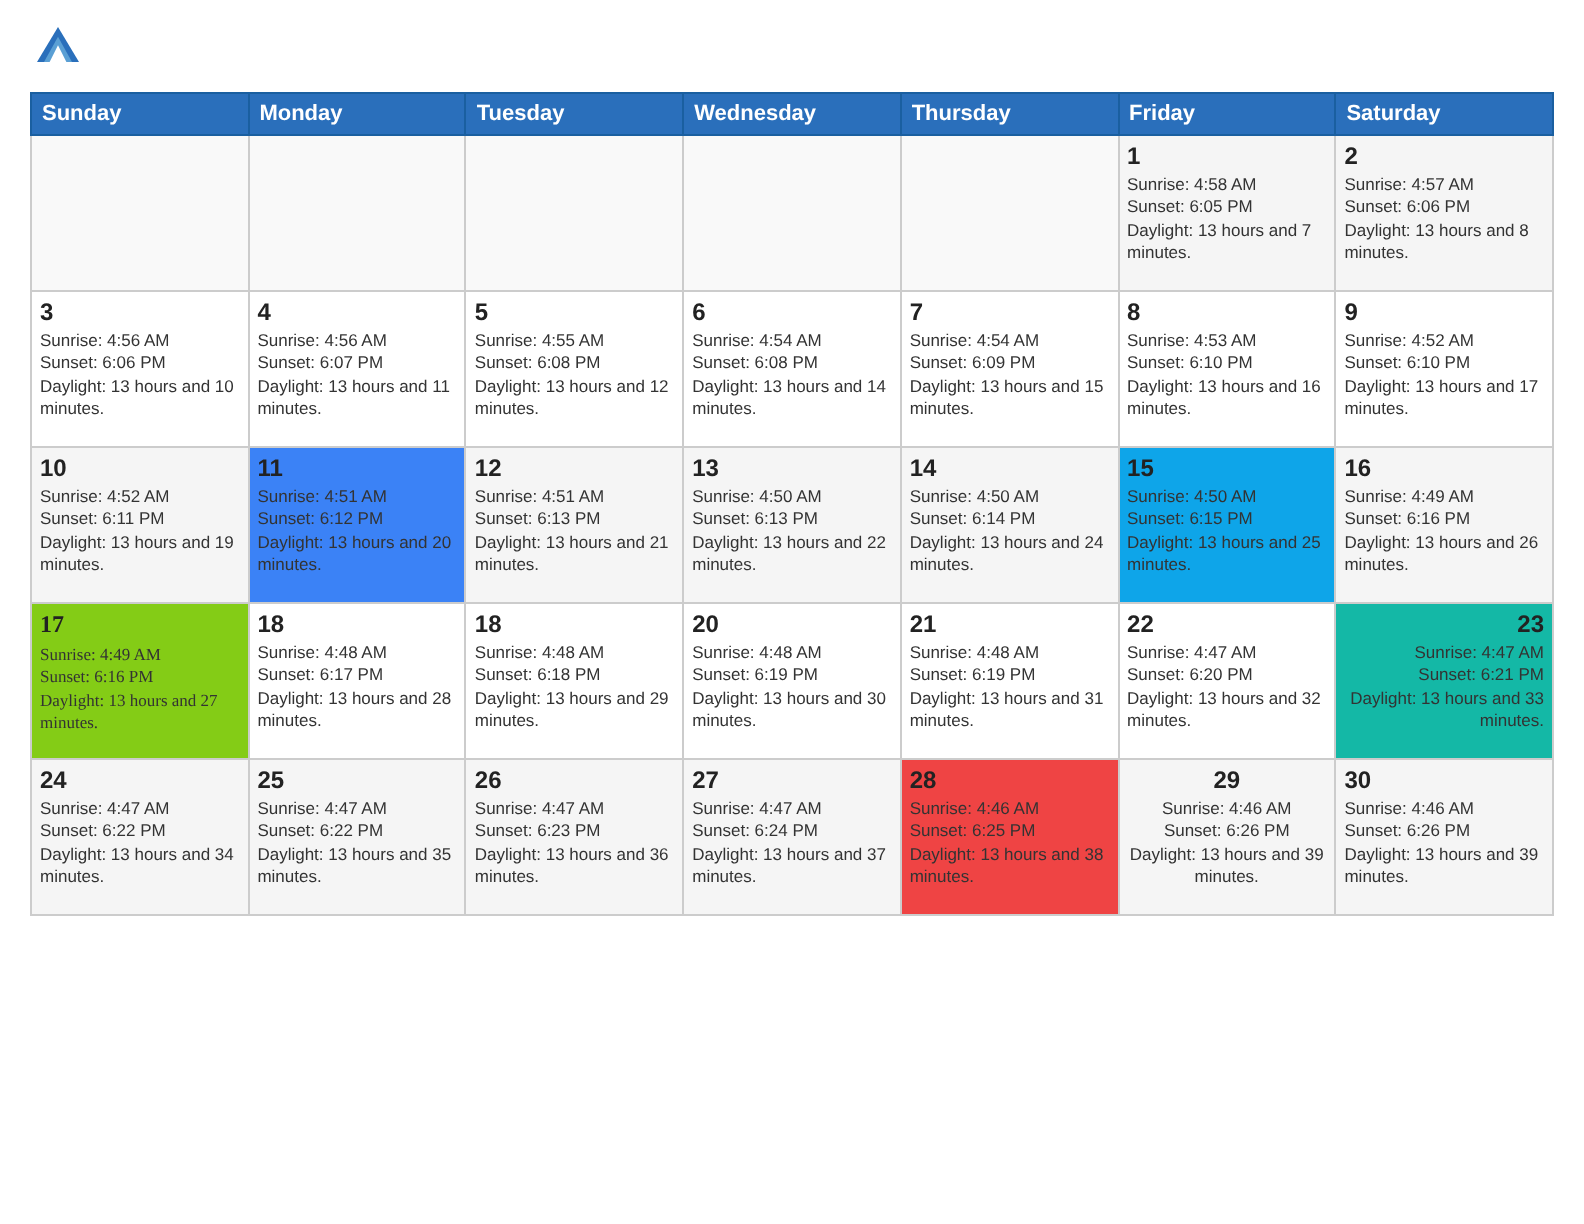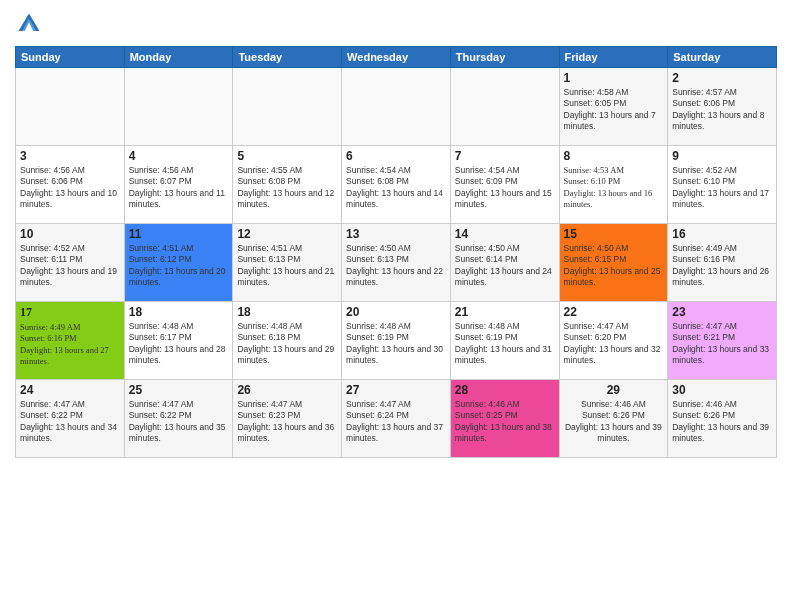--- a/index.html
+++ b/index.html
@@ -176,21 +176,21 @@
 Daylight: 13 hours and 14 minutes.</div>
           </td>
           <td style="background: rgb(255, 255, 255);">
             <span class="day-num">7</span>
             <div class="day-info" style="white-space: pre-line;">Sunrise: 4:54 AM
 Sunset: 6:09 PM
 Daylight: 13 hours and 15 minutes.</div>
           </td>
           <td style="background: rgb(255, 255, 255);">
             <span class="day-num">8</span>
-            <div class="day-info" style="white-space: pre-line; font-family: Liberation Serif, serif;">Sunrise: 4:53 AM
+            <div class="day-info" style="white-space: pre-line;">Sunrise: 4:53 AM
 Sunset: 6:10 PM
 Daylight: 13 hours and 16 minutes.</div>
           </td>
           <td style="background: rgb(255, 255, 255);">
             <span class="day-num">9</span>
             <div class="day-info" style="white-space: pre-line;">Sunrise: 4:52 AM
 Sunset: 6:10 PM
 Daylight: 13 hours and 17 minutes.</div>
           </td>
         </tr>
@@ -218,21 +218,21 @@
             <div class="day-info" style="white-space: pre-line;">Sunrise: 4:50 AM
 Sunset: 6:13 PM
 Daylight: 13 hours and 22 minutes.</div>
           </td>
           <td style="background: rgb(245, 245, 245);">
             <span class="day-num">14</span>
             <div class="day-info" style="white-space: pre-line;">Sunrise: 4:50 AM
 Sunset: 6:14 PM
 Daylight: 13 hours and 24 minutes.</div>
           </td>
-          <td style="background: #f97316;">
+          <td style="background: #0ea5e9;">
             <span class="day-num">15</span>
             <div class="day-info" style="white-space: pre-line;">Sunrise: 4:50 AM
 Sunset: 6:15 PM
 Daylight: 13 hours and 25 minutes.</div>
           </td>
           <td style="background: rgb(245, 245, 245);">
             <span class="day-num">16</span>
             <div class="day-info" style="white-space: pre-line;">Sunrise: 4:49 AM
 Sunset: 6:16 PM
 Daylight: 13 hours and 26 minutes.</div>
@@ -268,21 +268,21 @@
             <div class="day-info" style="white-space: pre-line;">Sunrise: 4:48 AM
 Sunset: 6:19 PM
 Daylight: 13 hours and 31 minutes.</div>
           </td>
           <td style="background: rgb(255, 255, 255);">
             <span class="day-num">22</span>
             <div class="day-info" style="white-space: pre-line;">Sunrise: 4:47 AM
 Sunset: 6:20 PM
 Daylight: 13 hours and 32 minutes.</div>
           </td>
-          <td style="background: #f0abfc;">
+          <td style="background: #14b8a6; text-align: right;">
             <span class="day-num">23</span>
             <div class="day-info" style="white-space: pre-line;">Sunrise: 4:47 AM
 Sunset: 6:21 PM
 Daylight: 13 hours and 33 minutes.</div>
           </td>
         </tr>
         <tr>
           <td style="background: rgb(245, 245, 245);">
             <span class="day-num">24</span>
             <div class="day-info" style="white-space: pre-line;">Sunrise: 4:47 AM
@@ -300,21 +300,21 @@
             <div class="day-info" style="white-space: pre-line;">Sunrise: 4:47 AM
 Sunset: 6:23 PM
 Daylight: 13 hours and 36 minutes.</div>
           </td>
           <td style="background: rgb(245, 245, 245);">
             <span class="day-num">27</span>
             <div class="day-info" style="white-space: pre-line;">Sunrise: 4:47 AM
 Sunset: 6:24 PM
 Daylight: 13 hours and 37 minutes.</div>
           </td>
-          <td style="background: #ec4899;">
+          <td style="background: #ef4444;">
             <span class="day-num">28</span>
             <div class="day-info" style="white-space: pre-line;">Sunrise: 4:46 AM
 Sunset: 6:25 PM
 Daylight: 13 hours and 38 minutes.</div>
           </td>
           <td style="background: rgb(245, 245, 245); text-align: center;">
             <span class="day-num">29</span>
             <div class="day-info" style="white-space: pre-line;">Sunrise: 4:46 AM
 Sunset: 6:26 PM
 Daylight: 13 hours and 39 minutes.</div>

